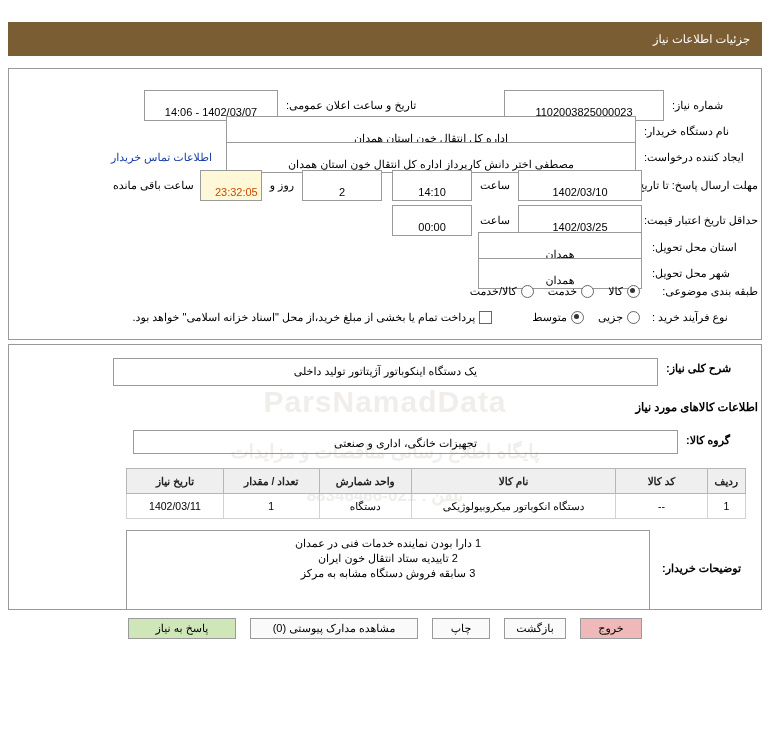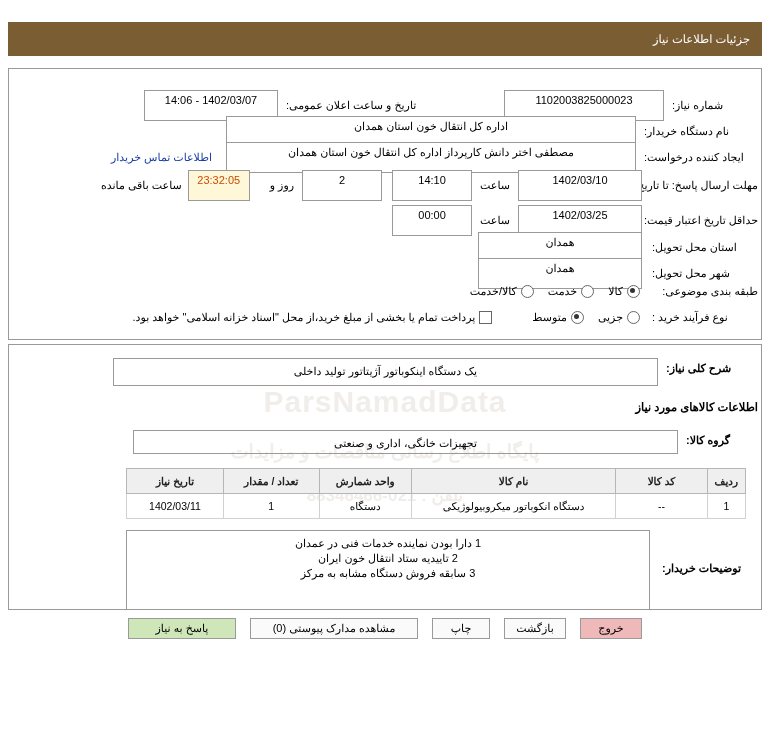--- a/index.html
+++ b/index.html
@@ -90,21 +90,21 @@
     border: 1px solid #9a9a9a;
     background: #fff;
     height: 31px;
     line-height: 19px;
     font-size: 11px;
     text-align: center;
     color: #000;
     box-sizing: border-box;
     overflow: hidden;
     white-space: nowrap;
-    padding: 0 3px;
+    padding: 12px 3px;
   }
   .fld.timer { color: #c94a00; background: #fff8d8; border: 1px solid #9a9a9a; }
   a.linktext {
     color: #1a3ea8;
     text-decoration: none;
     font-size: 11px;
   }
   
   .radio {
     width: 11px; height: 11px; border: 1px solid #666; border-radius: 50%;
@@ -218,21 +218,21 @@
     <a class="linktext" style="margin-right:14px;" href="#">اطلاعات تماس خریدار</a>
   </div>
 
   <div class="row" style="top:170px; right:12px;">
     <span class="lbl" style="width:106px; text-align:left; line-height:13px;">مهلت ارسال پاسخ: تا تاریخ:</span>
     <span class="fld" style="width:124px; margin-right:10px;">1402/03/10</span>
     <span class="lbl" style="margin-right:8px;">ساعت</span>
     <span class="fld" style="width:80px; margin-right:8px;">14:10</span>
     <span class="fld" style="width:80px; margin-right:10px;">2</span>
     <span class="lbl" style="margin-right:8px;">روز و</span>
-    <span class="fld timer" style="width:62px; margin-right:20px;">23:32:05</span>
+    <span class="fld timer" style="width:62px; margin-right:8px;text-align:right;">23:32:05</span>
     <span class="lbl" style="margin-right:6px;">ساعت باقی مانده</span>
   </div>
 
   <div class="row" style="top:205px; right:12px;">
     <span class="lbl" style="width:106px; text-align:left; line-height:13px;">حداقل تاریخ اعتبار قیمت: تا تاریخ:</span>
     <span class="fld" style="width:124px; margin-right:10px;">1402/03/25</span>
     <span class="lbl" style="margin-right:8px;">ساعت</span>
     <span class="fld" style="width:80px; margin-right:8px;">00:00</span>
   </div>
 

